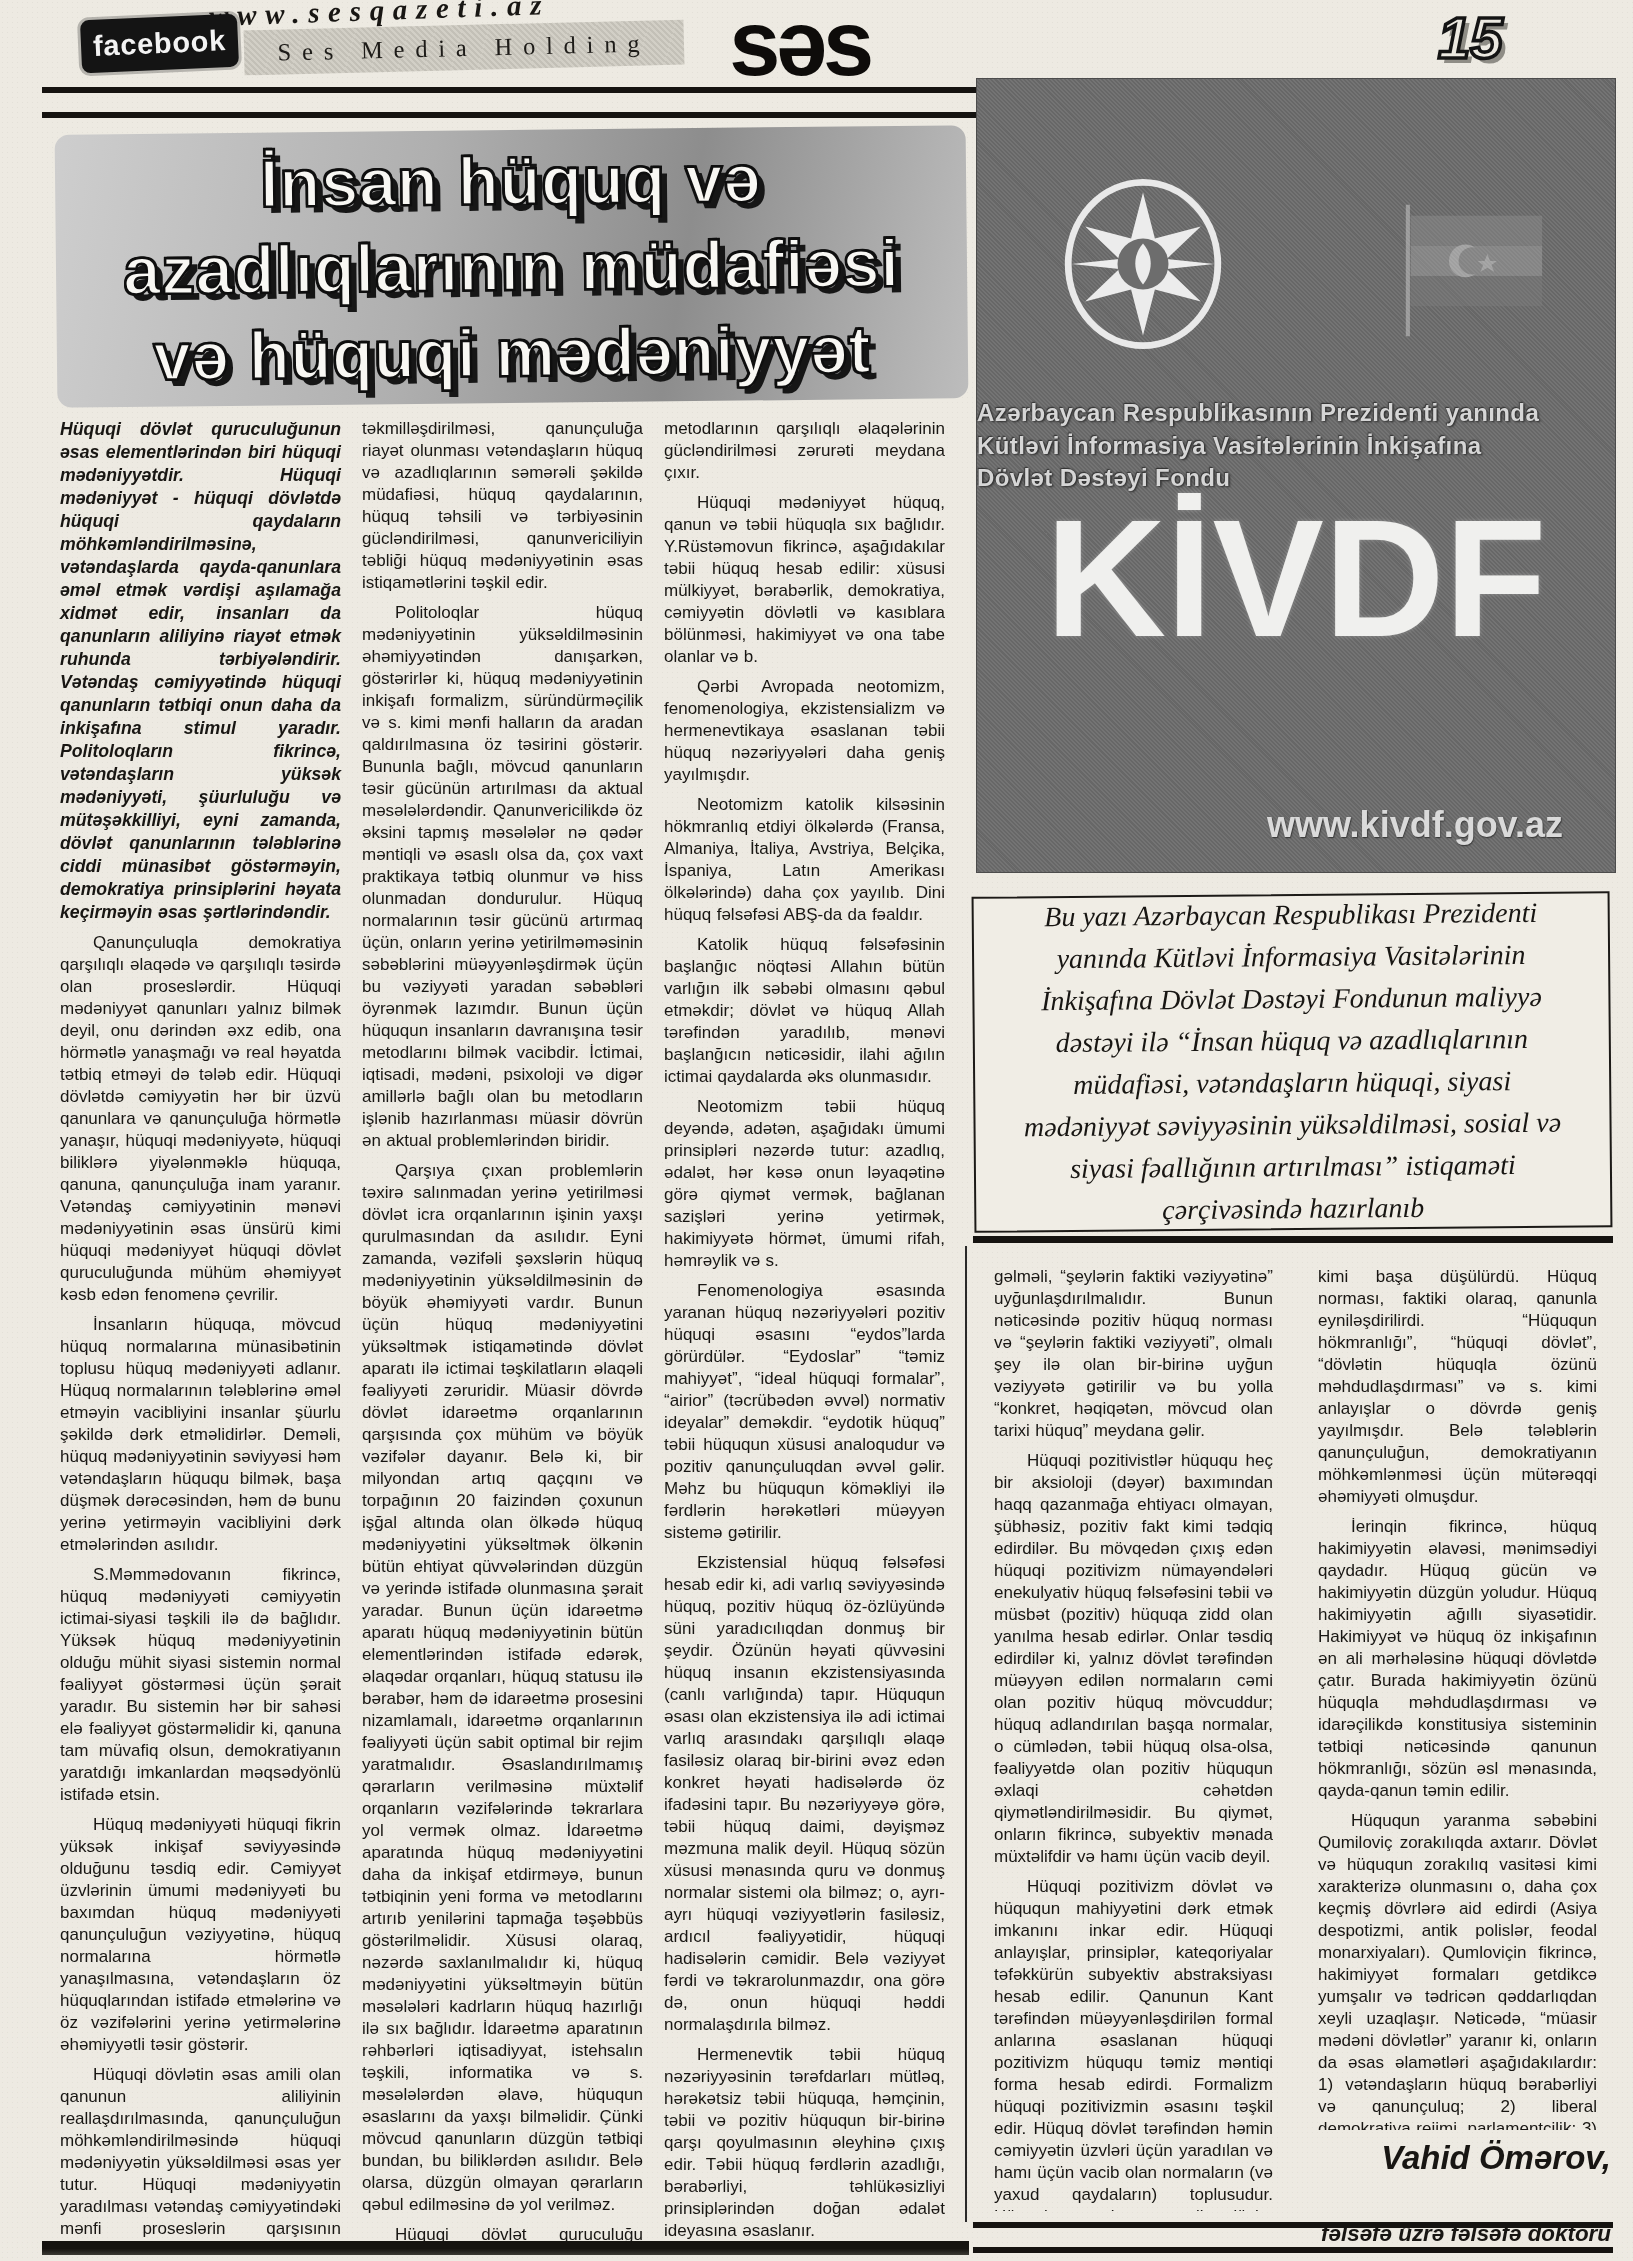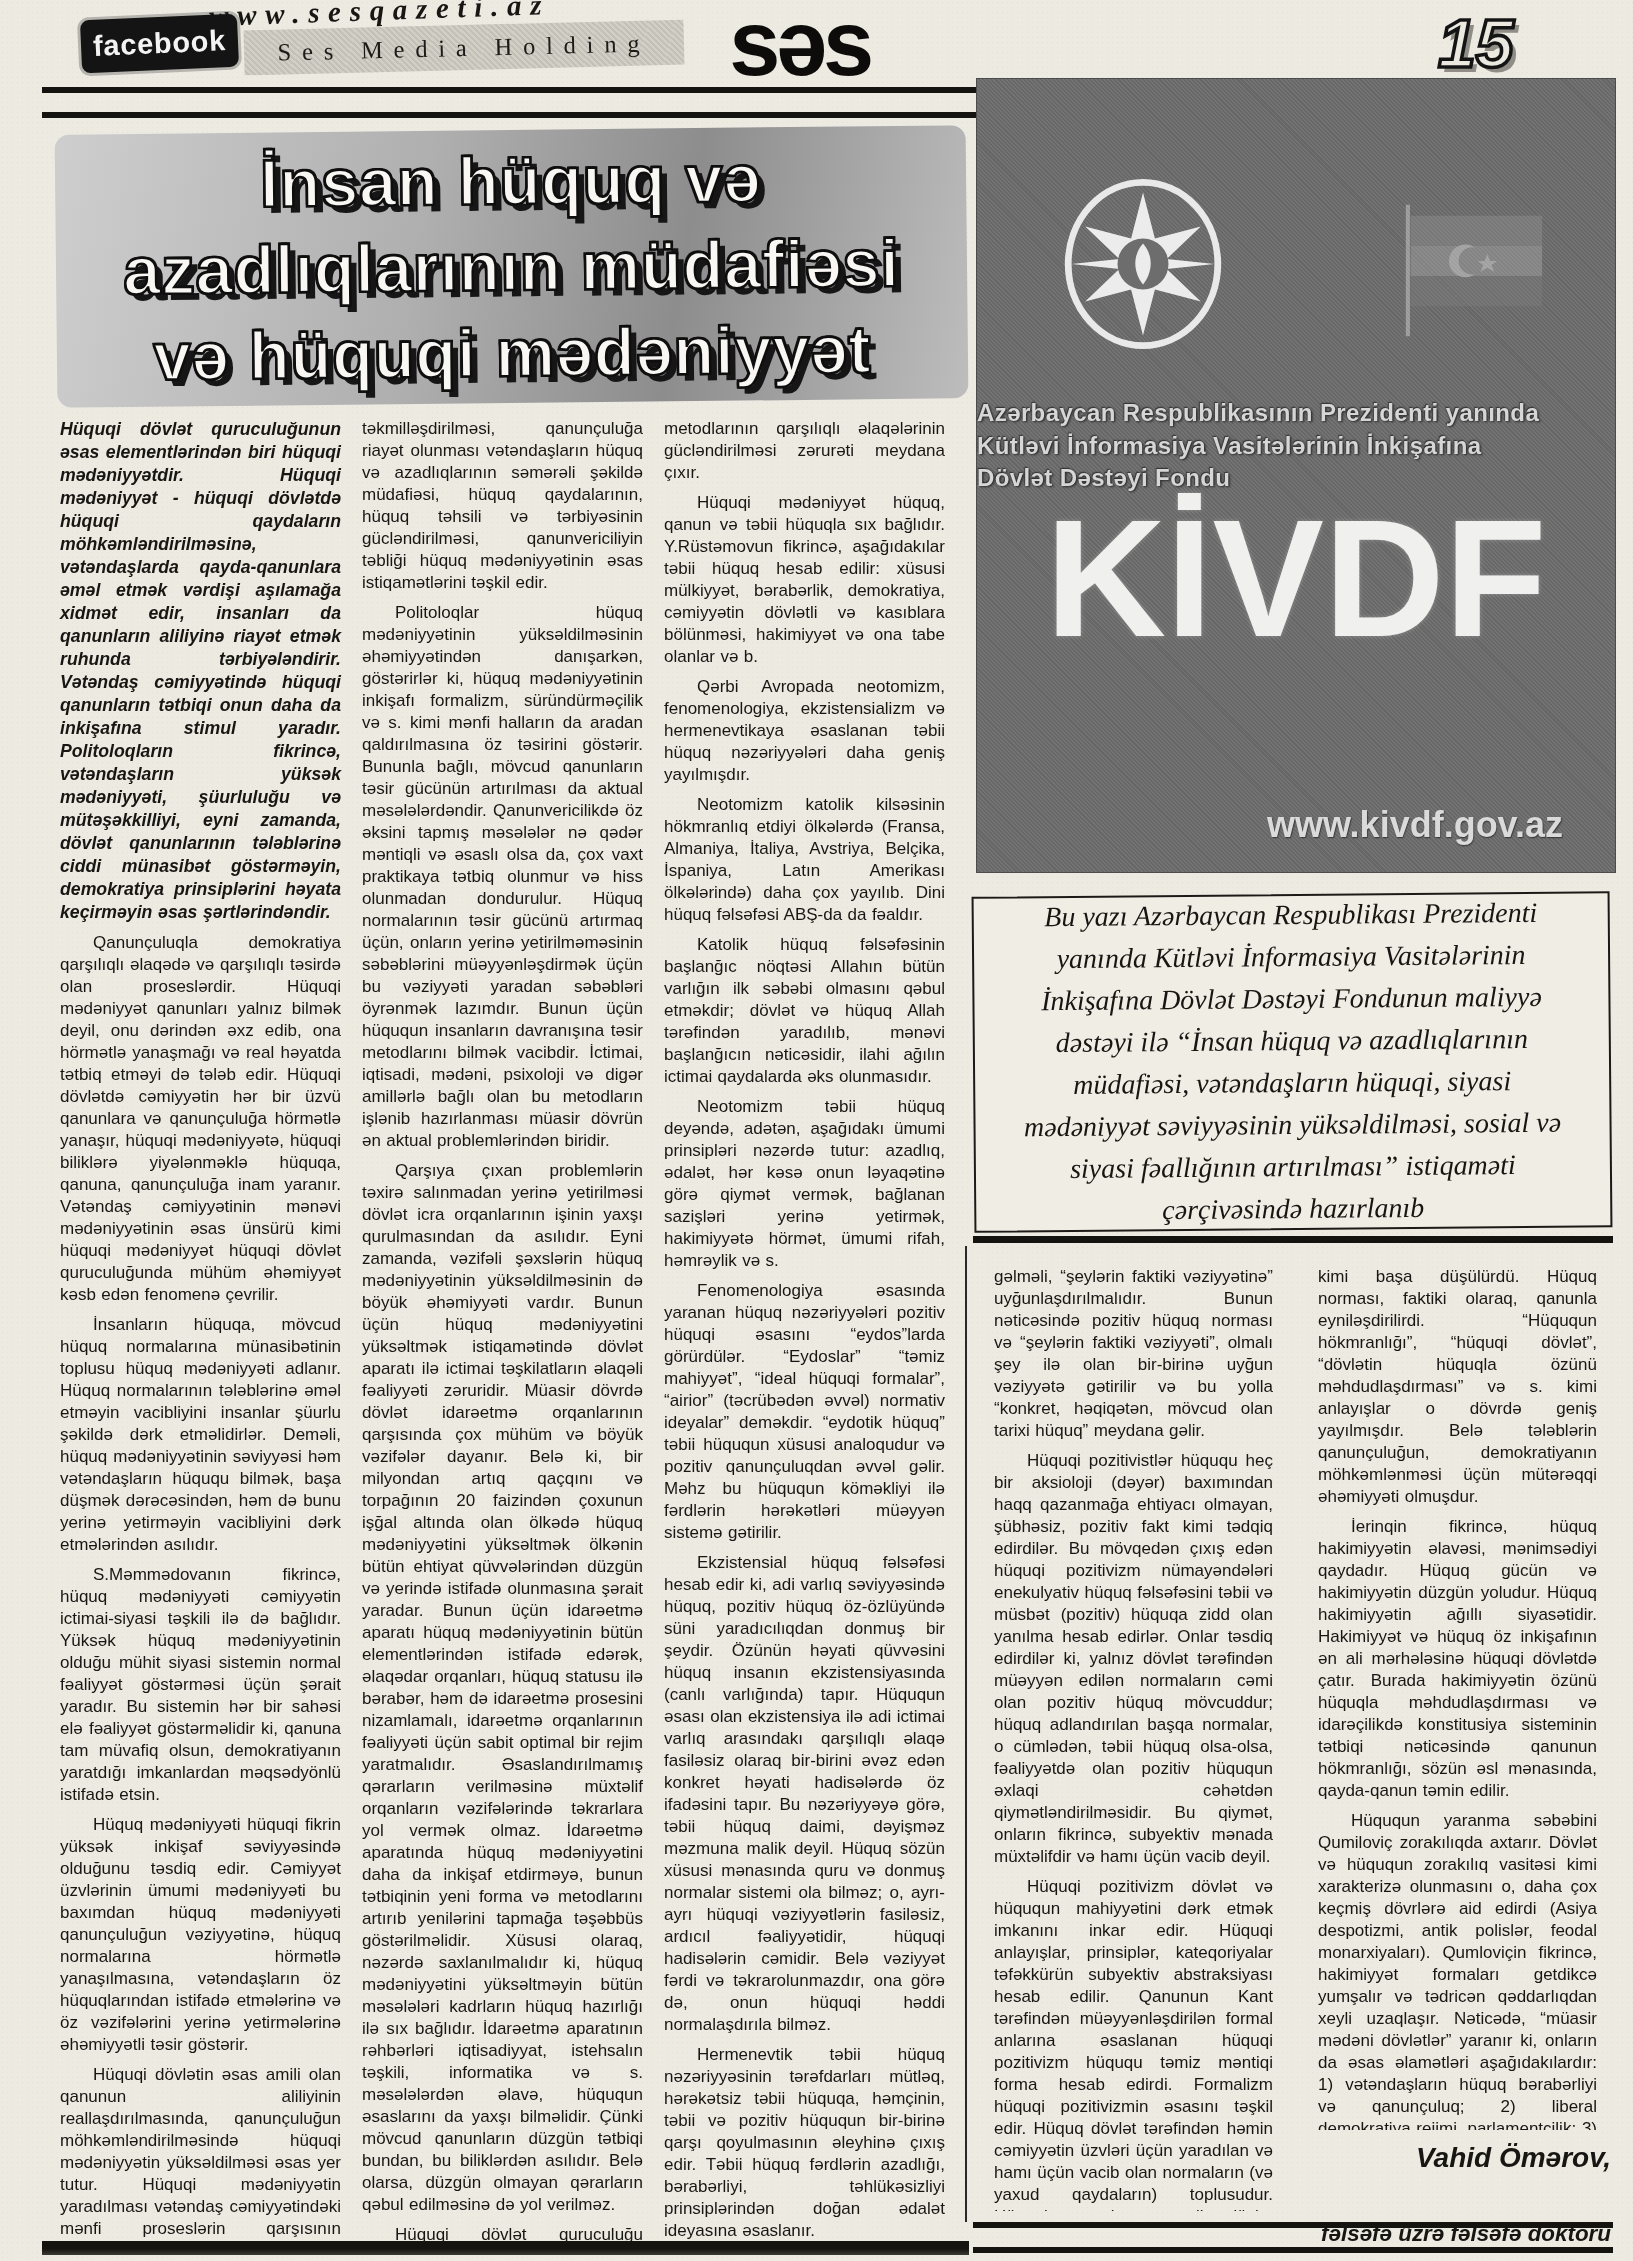--- a/index.html
+++ b/index.html
@@ -17,21 +17,21 @@
   .fb-badge{position:absolute;left:81px;top:17.3px;width:157px;height:53px;background:#141414;
         color:#f3f3f3;border-radius:8.7px;display:flex;align-items:center;justify-content:center;
         font-size:29px;font-weight:bold;letter-spacing:0.7px;transform:rotate(-2.5deg);
         box-shadow:0 0 0 2.9px rgba(20,20,20,.25);}
   .holding-strip{position:absolute;left:244px;top:24.5px;width:440px;height:45px;
         background:repeating-linear-gradient(45deg,#d2cfc6 0 2.2px,#c3c0b7 2.2px 4.3px);
         display:flex;align-items:center;justify-content:center;transform:rotate(-1.4deg);
         font-family:"Liberation Serif",serif;font-size:24.5px;letter-spacing:10.8px;color:#1d1b18;}
   .masthead{position:absolute;left:677px;top:-8.7px;width:245px;text-align:center;
         font-size:92px;font-weight:900;letter-spacing:-4.3px;color:#0e0c0a;}
-  .page-num{position:absolute;left:1438px;top:4.3px;font-size:68px;font-weight:bold;font-style:italic;
+  .page-num{position:absolute;left:1438px;top:4.3px;font-size:58px;font-weight:bold;font-style:italic;
         color:#ebe8e0;-webkit-text-stroke:3.6px #141414;text-shadow:5px 5px 0 #8f8d86;}
   .top-rule-row{position:absolute;left:42px;top:81px;width:1571px;height:43px;
         display:flex;align-items:center;gap:11.6px;}
   .dbl{height:19px;border-top:6.5px solid var(--rule);border-bottom:6.5px solid var(--rule);}
   .dbl.grow{flex:1;} .dbl.stub{width:126px;}
   .issue-date{font-family:"Liberation Serif",serif;font-weight:bold;font-style:italic;
         font-size:30px;white-space:nowrap;padding:0 4.3px;}
   
   .headline-panel{position:absolute;left:56px;top:130px;width:911px;height:273px;
         background:linear-gradient(100deg,#cecece 0%,#aFaFaF 40%,#8d8d8d 68%,#bdbdbd 100%);
@@ -68,21 +68,21 @@
   .col p{margin:8px;text-indent:33px;}
   .col p.cont{text-indent:0;}
   .col p.lead{font-weight:bold;font-style:italic;text-indent:0;font-size:17.7px;line-height:23px;
         margin-bottom:5.8px;}
   #col1{left:52px;} #col2{left:354px;} #col3{left:656px;}
   #col4,#col5{top:1258px;}
   #col4{left:986px;width:295px;height:953px;}
   #col5{left:1310px;width:295px;height:872px;}
   .author{position:absolute;left:1155px;top:2140px;width:456px;text-align:right;
         font-weight:bold;font-style:italic;}
-  .author .name{font-size:28px;line-height:35px;}
+  .author .name{font-size:33px;line-height:35px;}
   .author .title{font-size:22.4px;line-height:30px;margin-top:44px;}
   .bottom-rule-right{position:absolute;left:973px;top:2222px;width:640px;}
   .bottom-bar-left{position:absolute;left:42px;top:2241px;width:927px;height:14.4px;
         background:linear-gradient(180deg,#15130f 55%,#3c3a34);}
 </style>
 </head>
 <body>
 
 <div class="page">
 

